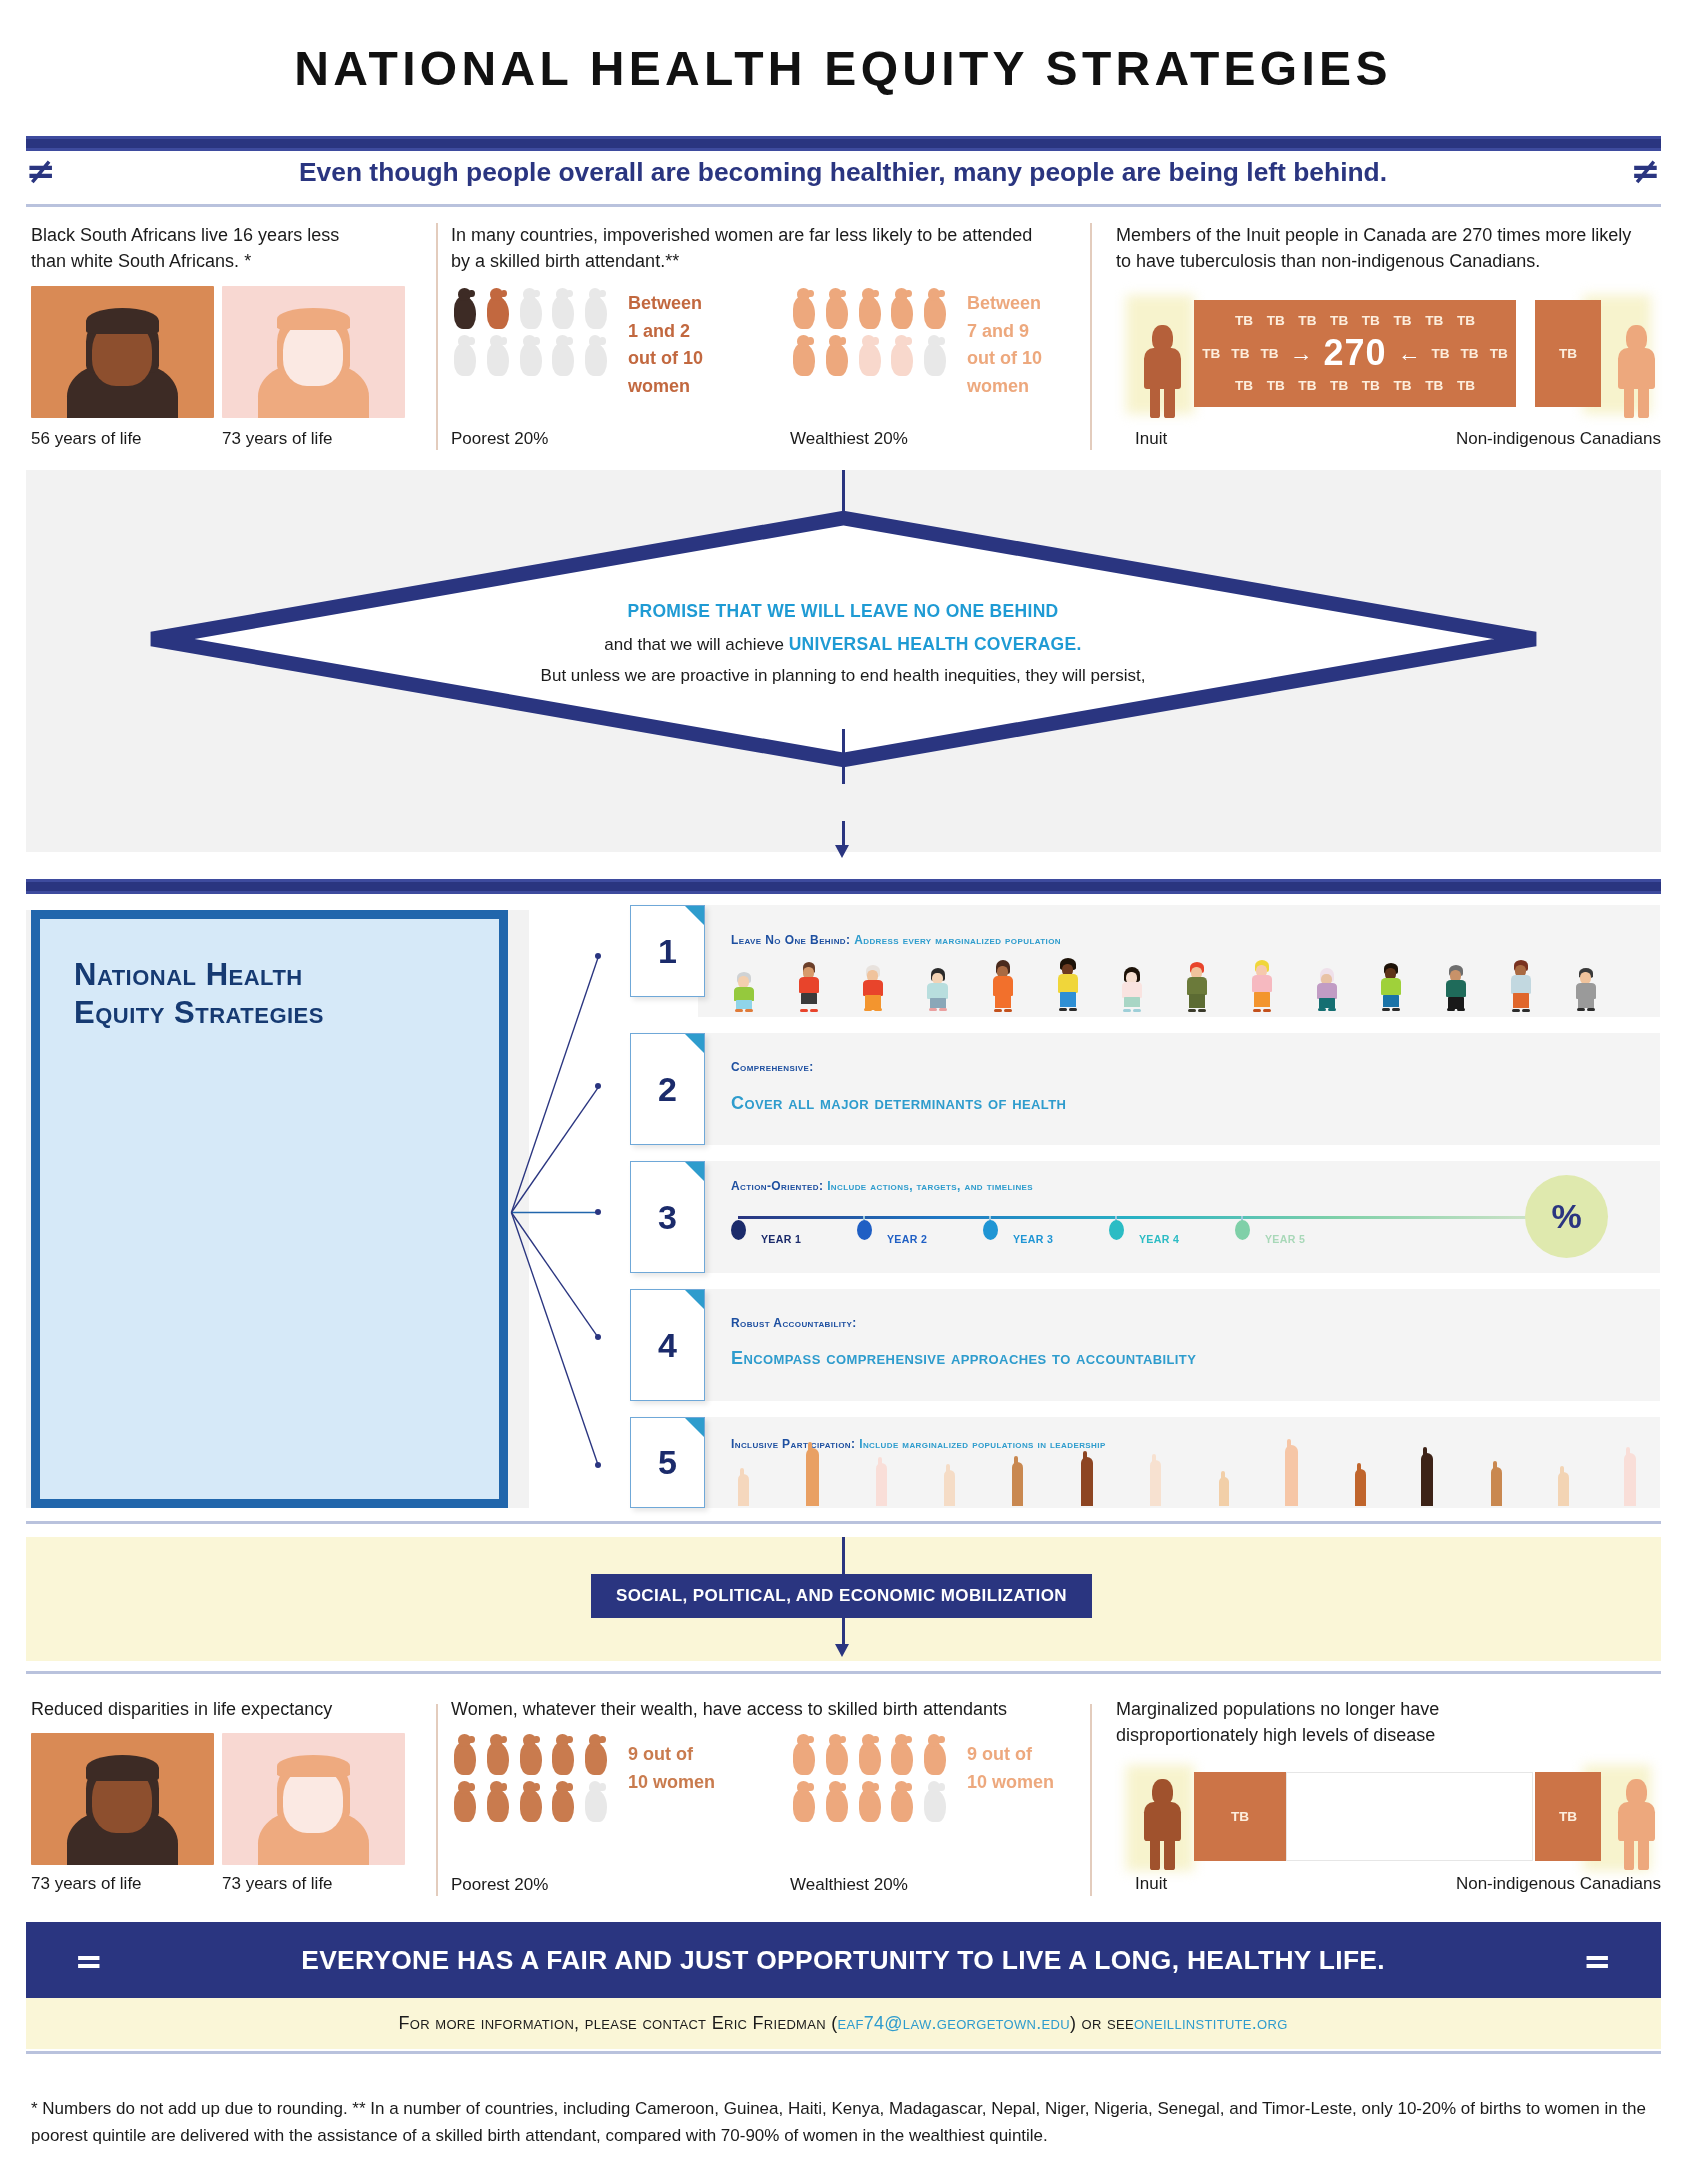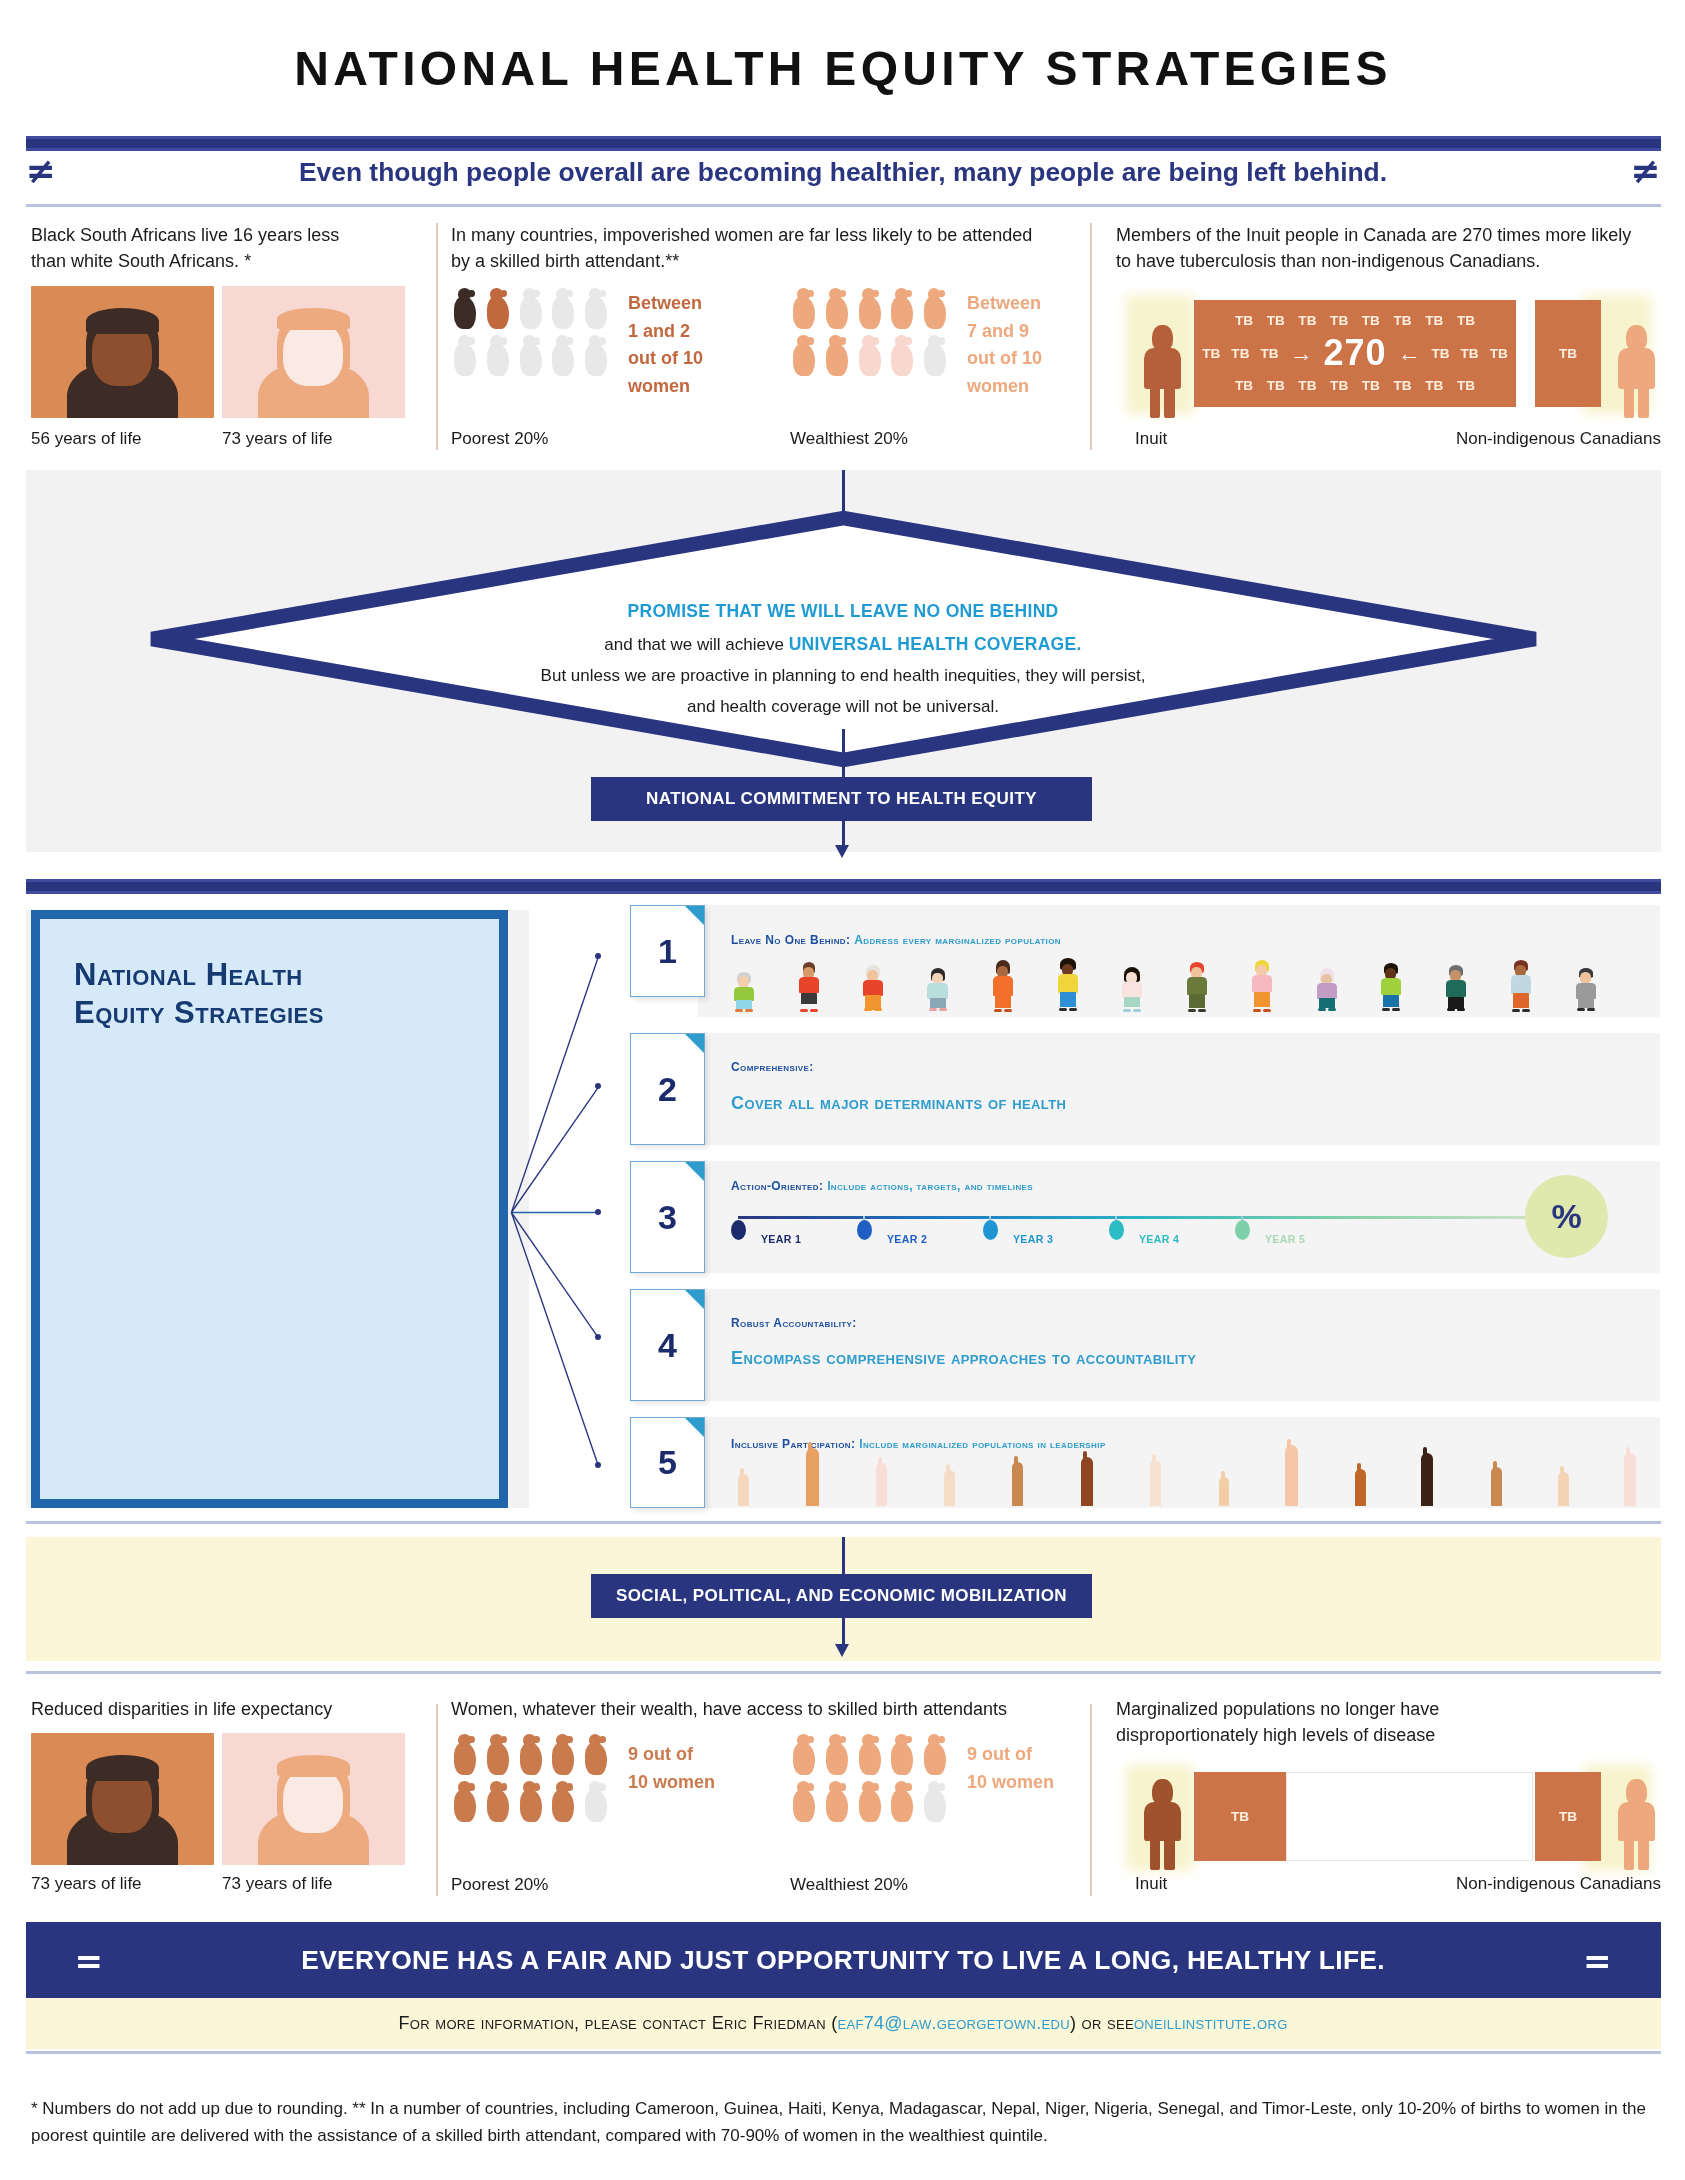--- a/index.html
+++ b/index.html
@@ -415,24 +415,22 @@
 
   <svg style="position:absolute;left:145px;top:511px;width:1397px;height:256px" viewBox="0 0 1640 300" width="1397" height="256">
     <polygon points="820,8 1632,150 820,292 8,150" fill="#ffffff" stroke="#2a3580" stroke-width="17"></polygon>
   </svg>
 
   <div class="diamond-txt dblue" style="top:596px">PROMISE THAT WE WILL LEAVE NO ONE BEHIND</div>
   <div class="diamond-txt" style="top:661px">But unless we are proactive in planning to end health inequities, they will persist,</div>
   <div class="diamond-txt" style="top:629px">
     <span>and that we will achieve </span><span class="dblue">UNIVERSAL HEALTH COVERAGE.</span>
   </div>
-  <div class="diamond-txt" style="top:692px">and health coverage will not be universal.</div>
 
   <div class="conn" style="left:842px; top:729px; height:55px"></div>
-  <div class="navy-box" style="left:591px; top:777px; width:501px; height:44px">NATIONAL COMMITMENT TO HEALTH EQUITY</div>
   <div class="conn" style="left:842px; top:821px; height:31px"></div>
   <div class="conn-head" style="left:835px; top:845px"></div>
 
   <div class="rule-thick" style="top:879px"></div>
 
   <div class="grey-panel" style="left:25.6px; top:910px; width:503px; height:598px"></div>
 
   <div class="left-card-outer" style="left:31px; top:910px; width:477px; height:598px">
     <div class="left-card-inner">
       <div class="lc-title">

